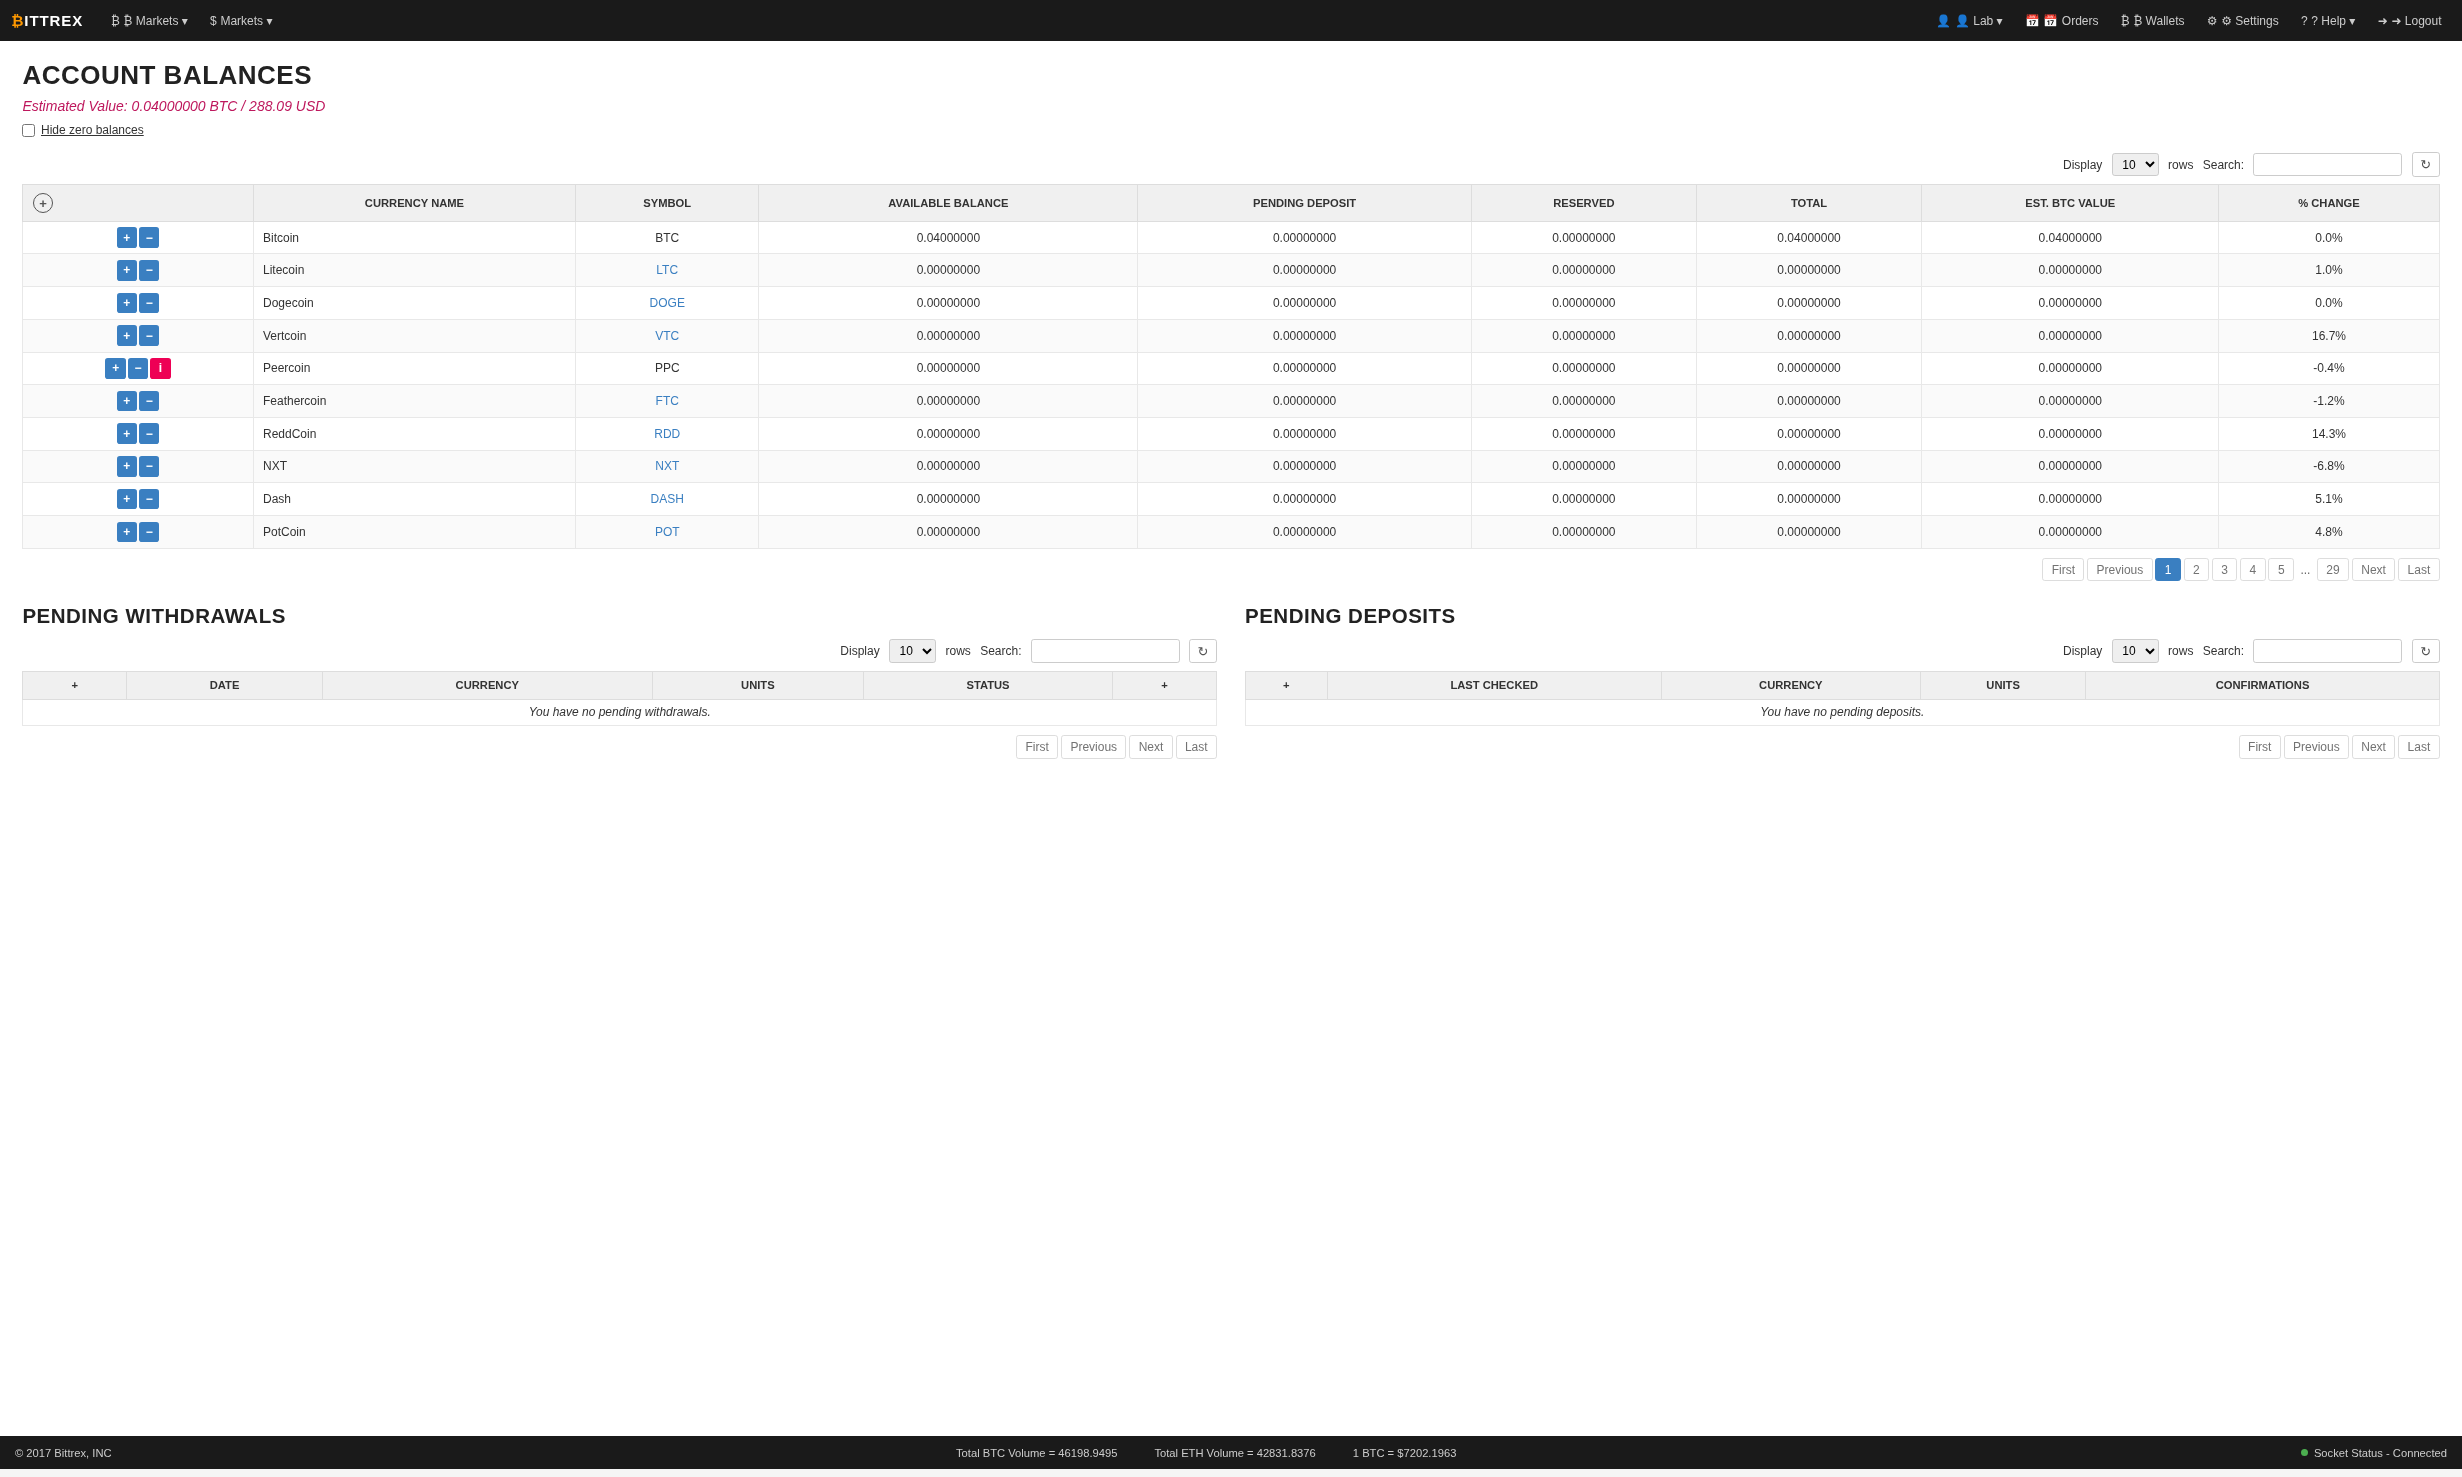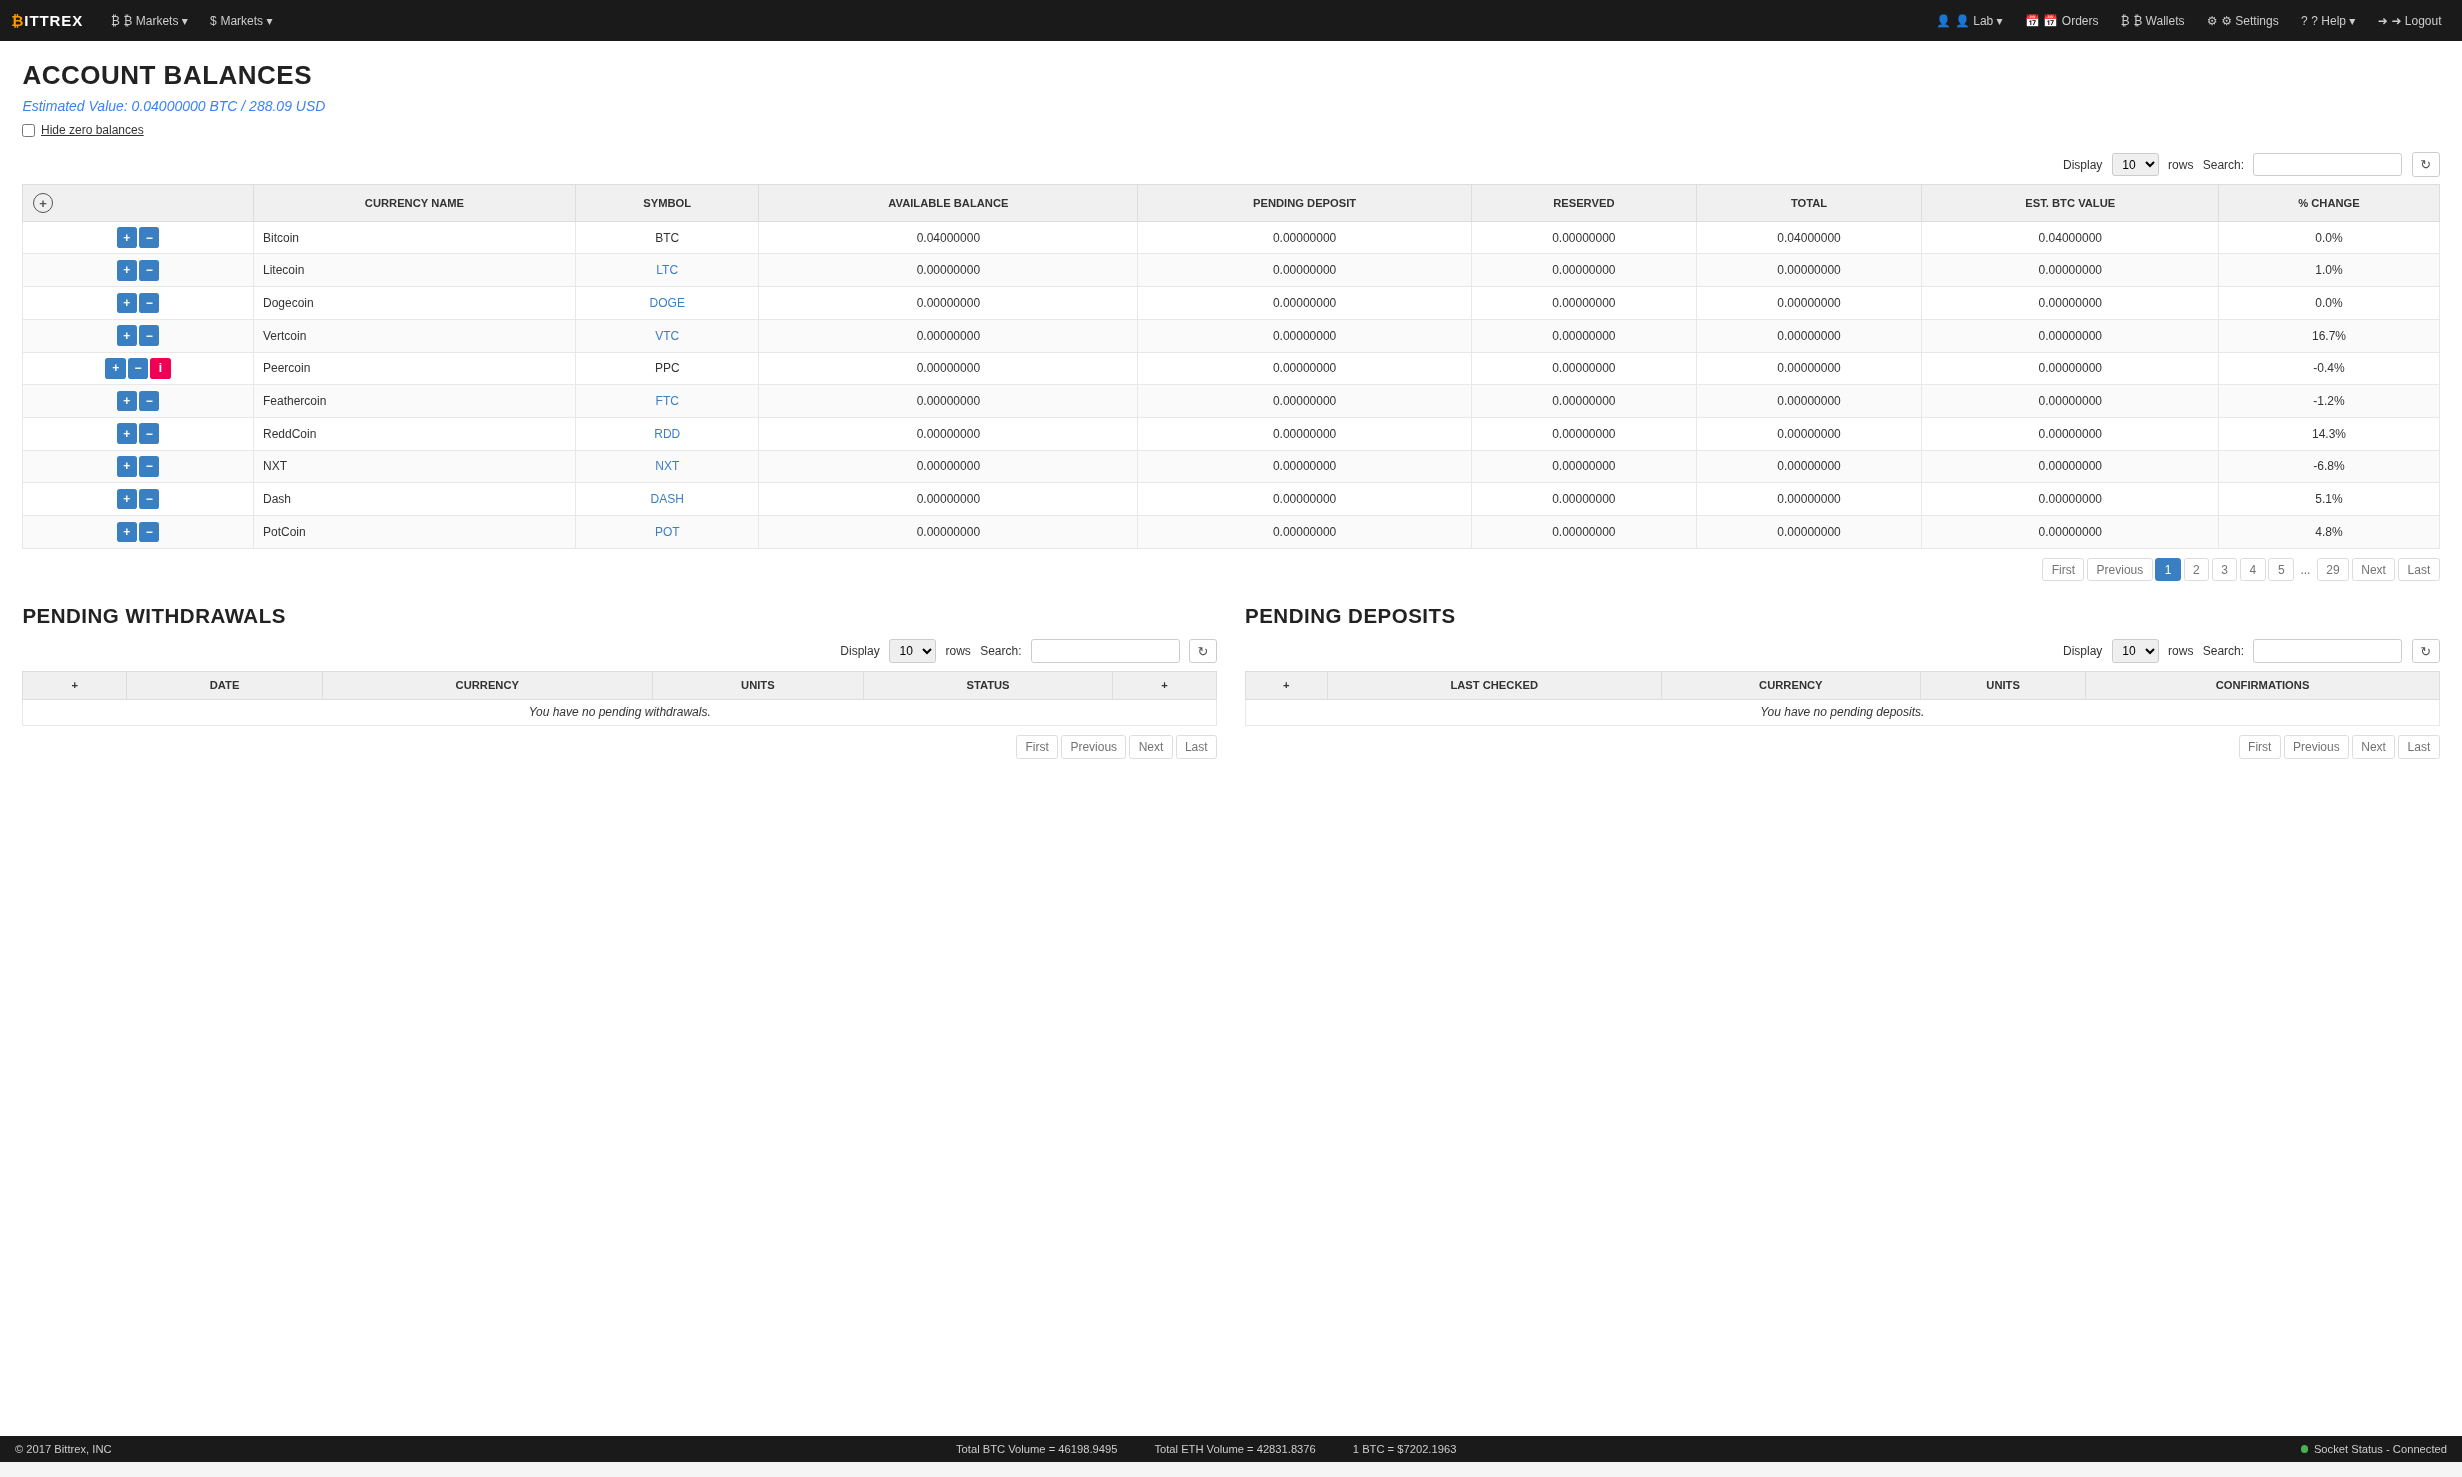--- a/index.html
+++ b/index.html
@@ -46,21 +46,21 @@
 
     .page-title {
       font-size: 26px;
       font-weight: bold;
       color: #222;
       margin-bottom: 7.5px;
       letter-spacing: 0.5px;
     }
     .estimated-value {
       font-style: italic;
-      color: #3b82f6;
+      color: #be185d;
       font-size: 14px;
       margin-bottom: 9.3px;
     }
     .hide-zero-label {
       display: flex;
       align-items: center;
       gap: 5.6px;
       font-size: 12px;
       color: #333;
       margin-bottom: 15px;
@@ -209,21 +209,21 @@
     }
 
     
     .footer {
       background: #1a1a1a;
       color: #ccc;
       font-size: 11.2px;
       display: flex;
       align-items: center;
       padding: 0 15px;
-      height: 26px;
+      height: 33px;
       gap: 17px;
     }
     .footer-left { flex: 0 0 auto; margin-right: auto; }
     .footer-center { display: flex; align-items: center; justify-content: center; gap: 37px; flex: 1; }
     .footer-right { flex: 0 0 auto; display: flex; align-items: center; gap: 5.6px; }
     .socket-dot { width: 7.5px; height: 7.5px; background: #4caf50; border-radius: 50%; display: inline-block; }
   </style>
 </head>
 <body>
 

